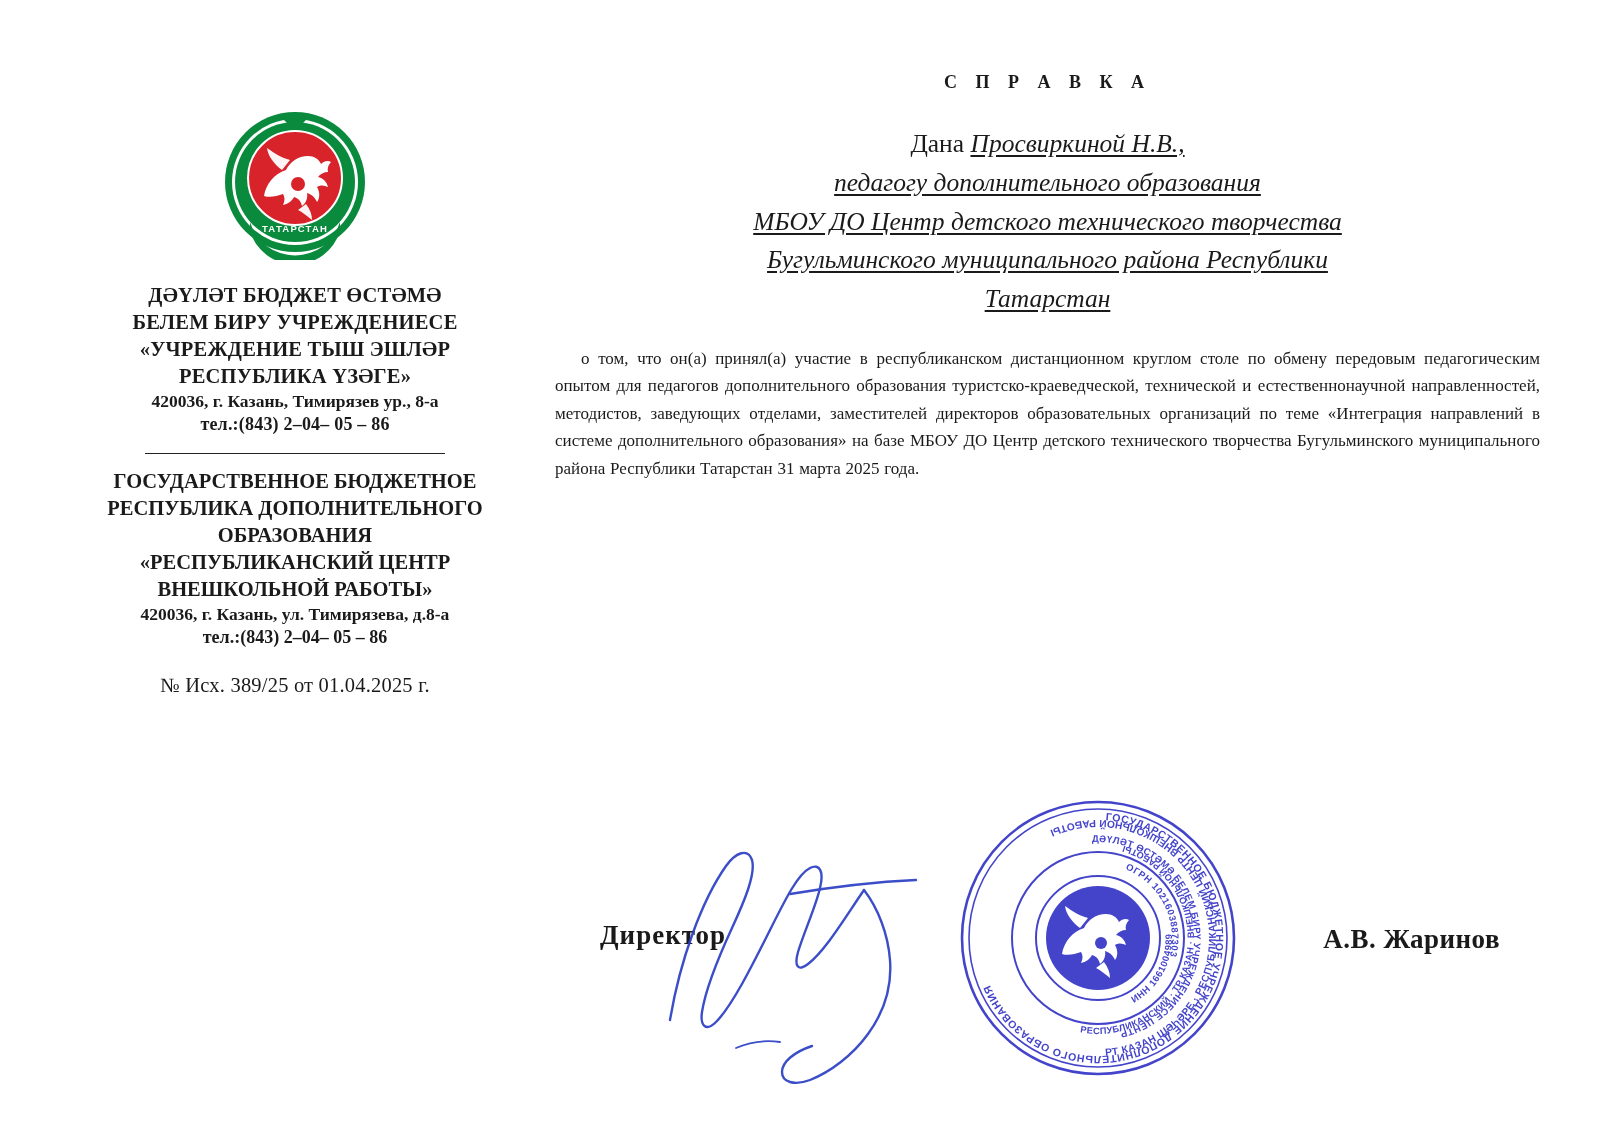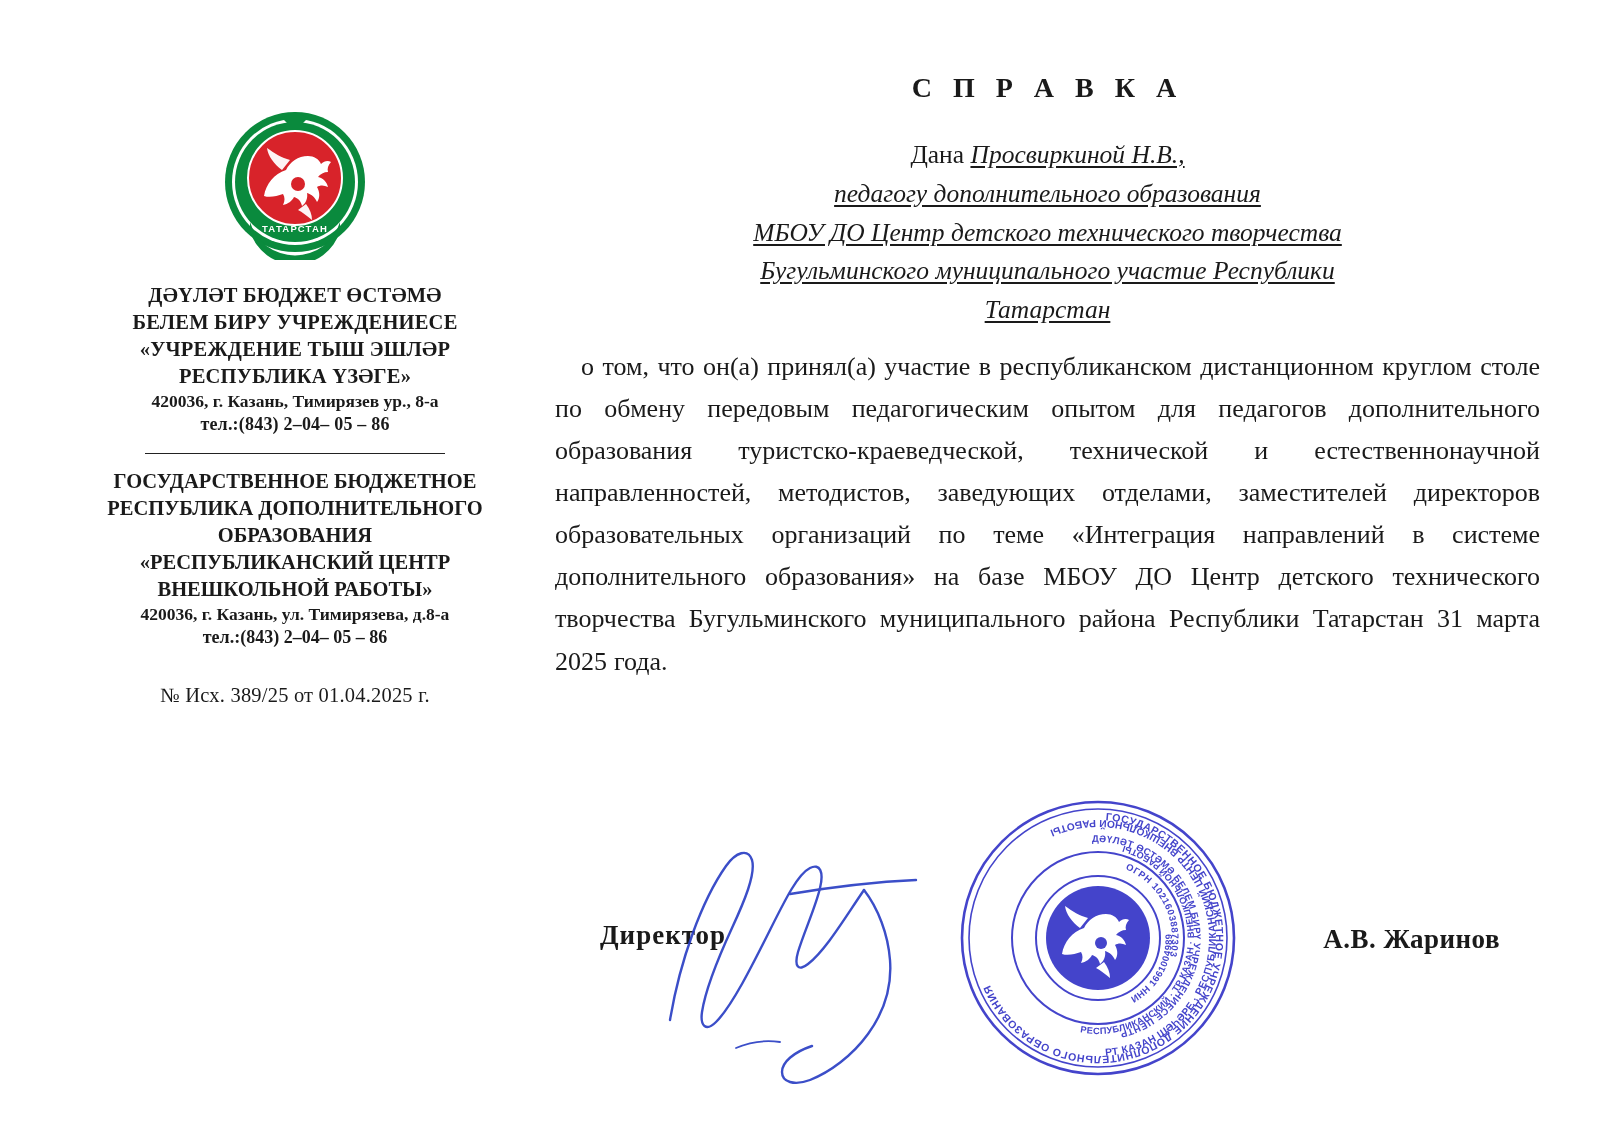--- a/index.html
+++ b/index.html
@@ -64,38 +64,38 @@
   }
   .org-rus .addr {
     font-size: 17.5px;
     font-family: Liberation Serif, serif;
   }
   .org-rus .tel {
     font-size: 18px;
   }
 
   .outnum {
-    margin-top: 34px;
+    margin-top: 24px;
     font-size: 20.5px;
     font-weight: normal;
     letter-spacing: 0.2px;
   }
 
   
   .right-col {
     position: absolute;
     left: 555px;
     top: 72px;
     width: 985px;
   }
 
   .doc-title {
     text-align: center;
     font-weight: bold;
-    font-size: 28px;
+    font-size: 18px;
     letter-spacing: 7px;
     margin: 0 0 32px 0;
   }
 
   .given-block {
     font-style: italic;
     font-size: 25.5px;
     line-height: 1.52;
     text-align: center;
   }
@@ -106,22 +106,22 @@
     text-decoration: underline;
     text-underline-offset: 3px;
   }
   .given-block .row {
     white-space: nowrap;
   }
   .given-block .row.l1 { text-align: center; }
   .given-block .row.l2 { text-align: center; }
 
   .body-text {
-    margin-top: 16px;
-    font-size: 26px;
+    margin-top: 26px;
+    font-size: 17px;
     line-height: 1.62;
     text-align: justify;
     text-align-last: left;
     text-indent: 26px;
     word-spacing: 0.5px;
     hyphens: none;
   }
 
   
   .sign-row {
@@ -240,21 +240,21 @@
       <div class="row l1">
         <span class="lead">Дана </span><span class="u">Просвиркиной Н.В.,</span>
       </div>
       <div class="row l2">
         <span class="u">педагогу дополнительного образования</span>
       </div>
       <div class="row">
         <span class="u">МБОУ ДО Центр детского технического творчества</span>
       </div>
       <div class="row">
-        <span class="u">Бугульминского муниципального участие Республики</span>
+        <span class="u">Бугульминского муниципального района Республики</span>
       </div>
       <div class="row">
         <span class="u">Татарстан</span>
       </div>
     </div>
 
     <div class="body-text">о том, что он(а) принял(а) участие в республиканском дистанционном круглом столе по обмену передовым педагогическим опытом для педагогов дополнительного образования туристско-краеведческой, технической и естественнонаучной направленностей, методистов, заведующих отделами, заместителей директоров образовательных организаций по теме «Интеграция направлений в системе дополнительного образования» на базе МБОУ ДО Центр детского технического творчества Бугульминского муниципального района Республики Татарстан 31 марта 2025 года.</div>
   </div>
 
   <div class="sign-row">

